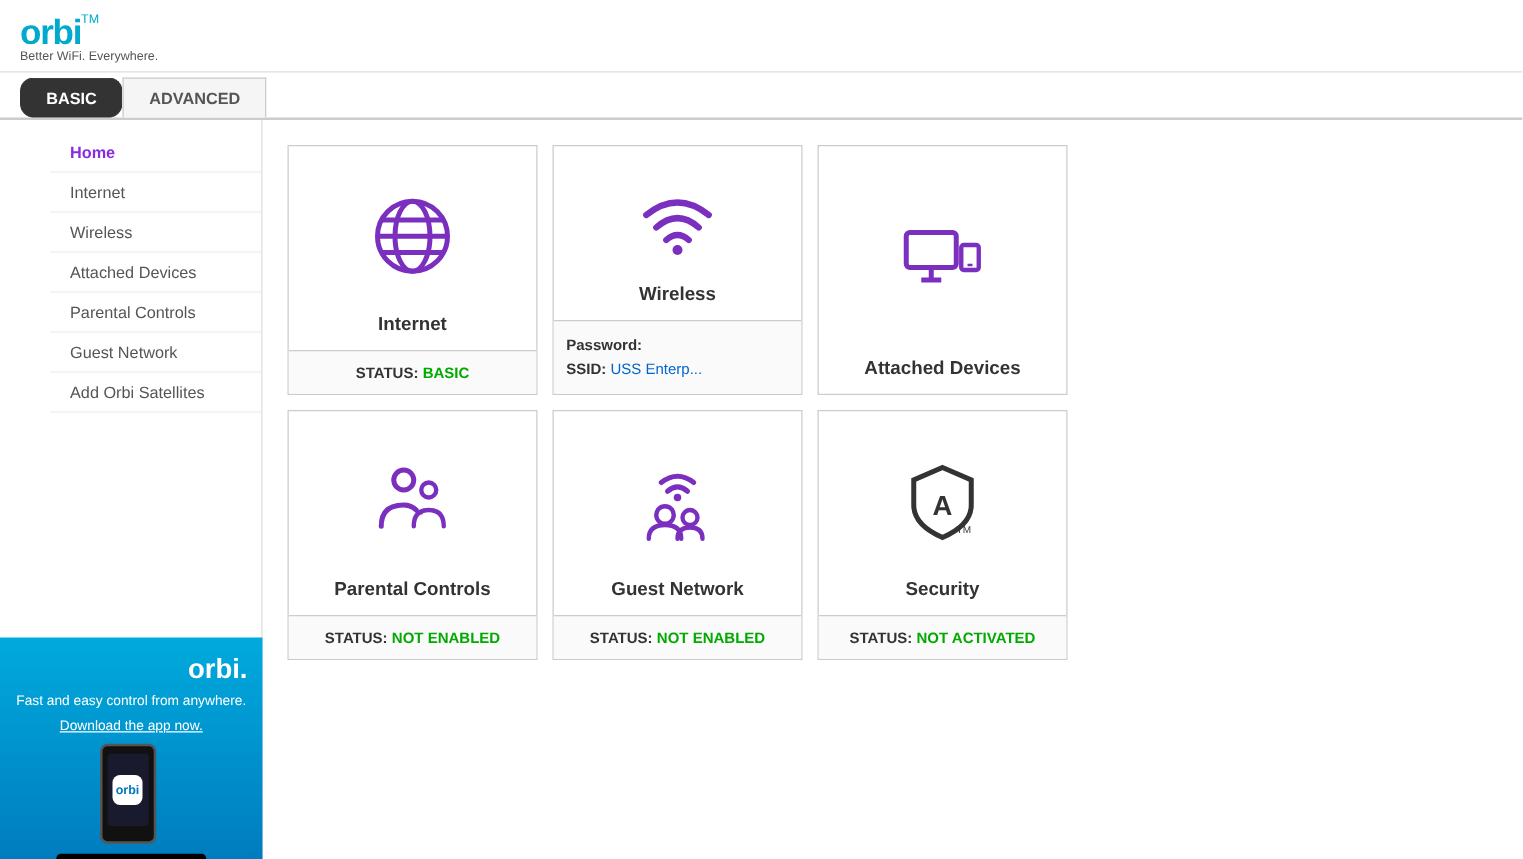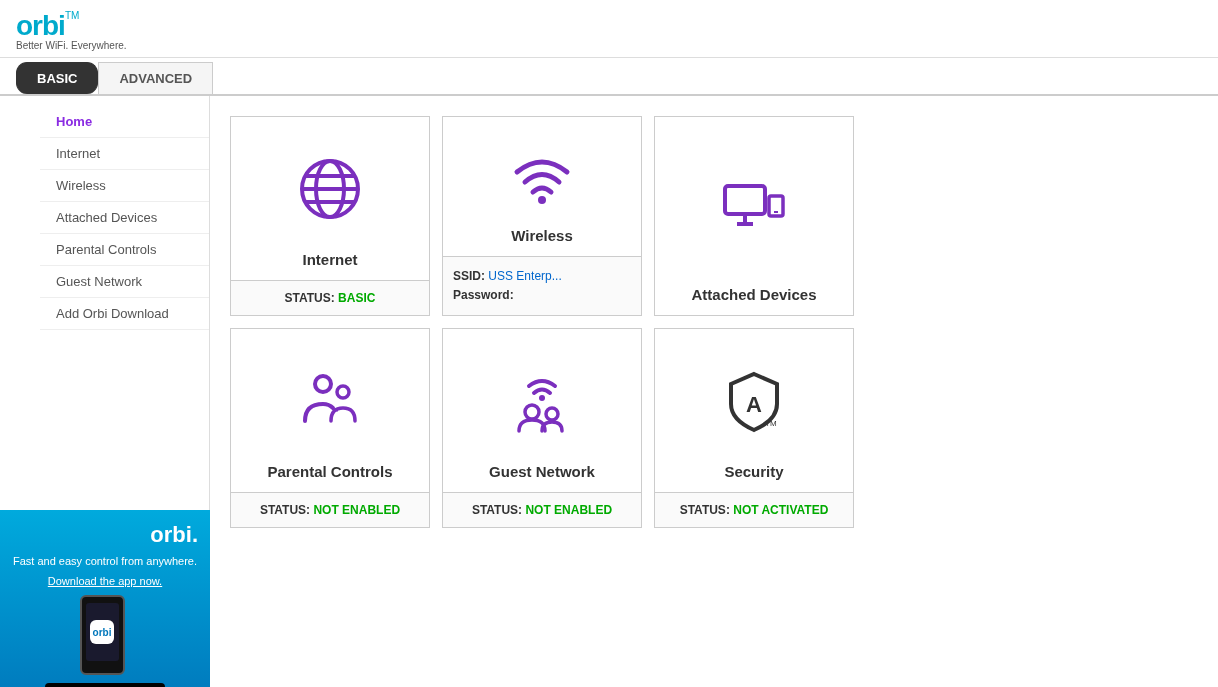--- a/index.html
+++ b/index.html
@@ -76,21 +76,21 @@
 
 <div class="layout">
 
   <div class="sidebar">
     <a class="sidebar-item home">Home</a>
     <a class="sidebar-item">Internet</a>
     <a class="sidebar-item">Wireless</a>
     <a class="sidebar-item">Attached Devices</a>
     <a class="sidebar-item">Parental Controls</a>
     <a class="sidebar-item">Guest Network</a>
-    <a class="sidebar-item">Add Orbi Download</a>
+    <a class="sidebar-item">Add Orbi Satellites</a>
 
     <div class="sidebar-bottom">
       <div class="ad-banner" style="margin-top:180px;">
         <div class="orbi-logo">orbi.</div>
         <div class="ad-text">Fast and easy control from anywhere.</div>
         <a class="ad-link">Download the app now.</a>
 
         <div style="display:flex;align-items:flex-end;justify-content:center;margin-bottom:4px;">
           <div style="width:45px;height:80px;background:#111;border-radius:6px;border:2px solid #555;position:relative;margin-right:6px;">
             <div style="position:absolute;top:6px;left:4px;right:4px;bottom:12px;background:#1a1a2e;border-radius:3px;display:flex;align-items:center;justify-content:center;">
@@ -136,22 +136,22 @@
         <div class="card-icon">
           <svg viewBox="0 0 70 70" fill="none" xmlns="http://www.w3.org/2000/svg">
             <path d="M10 30 Q35 10 60 30" stroke="#7b2fbe" stroke-width="5" fill="none" stroke-linecap="round"></path>
             <path d="M18 40 Q35 25 52 40" stroke="#7b2fbe" stroke-width="5" fill="none" stroke-linecap="round"></path>
             <path d="M26 50 Q35 42 44 50" stroke="#7b2fbe" stroke-width="5" fill="none" stroke-linecap="round"></path>
             <circle cx="35" cy="58" r="4" fill="#7b2fbe"></circle>
           </svg>
         </div>
         <div class="card-label">Wireless</div>
         <div class="card-info">
+          <p><span style="font-weight:bold;">Password:</span></p>
           <p><span style="font-weight:bold;">SSID:</span> <span class="ssid-blue">USS Enterp...</span></p>
-          <p><span style="font-weight:bold;">Password:</span></p>
         </div>
       </div>
 
       <div class="card">
         <div class="card-icon">
           <svg viewBox="0 0 70 70" fill="none" xmlns="http://www.w3.org/2000/svg">
 
             <rect x="6" y="14" width="40" height="28" rx="3" stroke="#7b2fbe" stroke-width="4"></rect>
             <line x1="26" y1="42" x2="26" y2="52" stroke="#7b2fbe" stroke-width="4"></line>
             <line x1="18" y1="52" x2="34" y2="52" stroke="#7b2fbe" stroke-width="4"></line>

